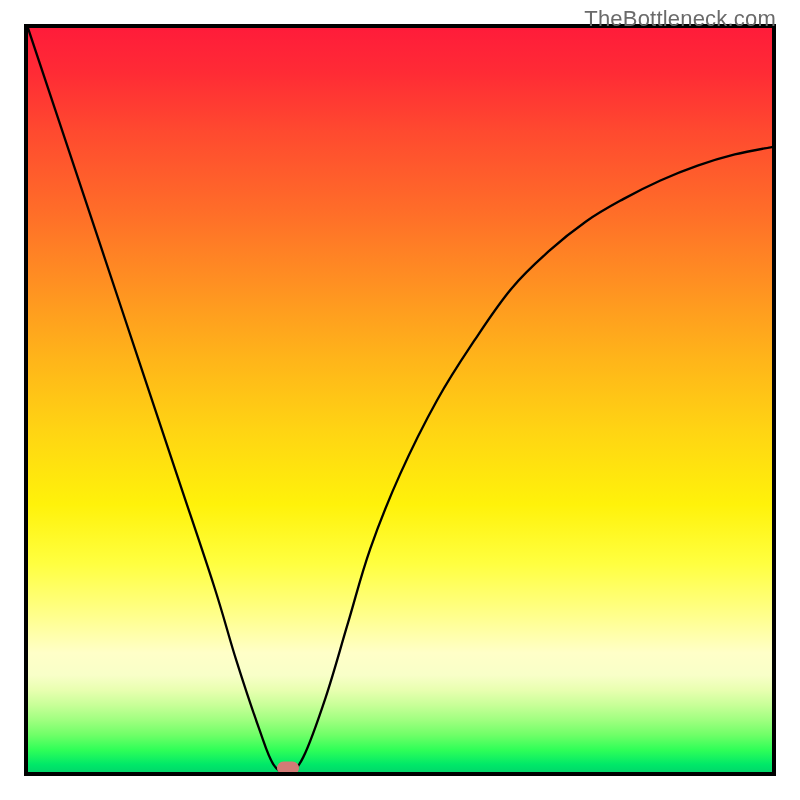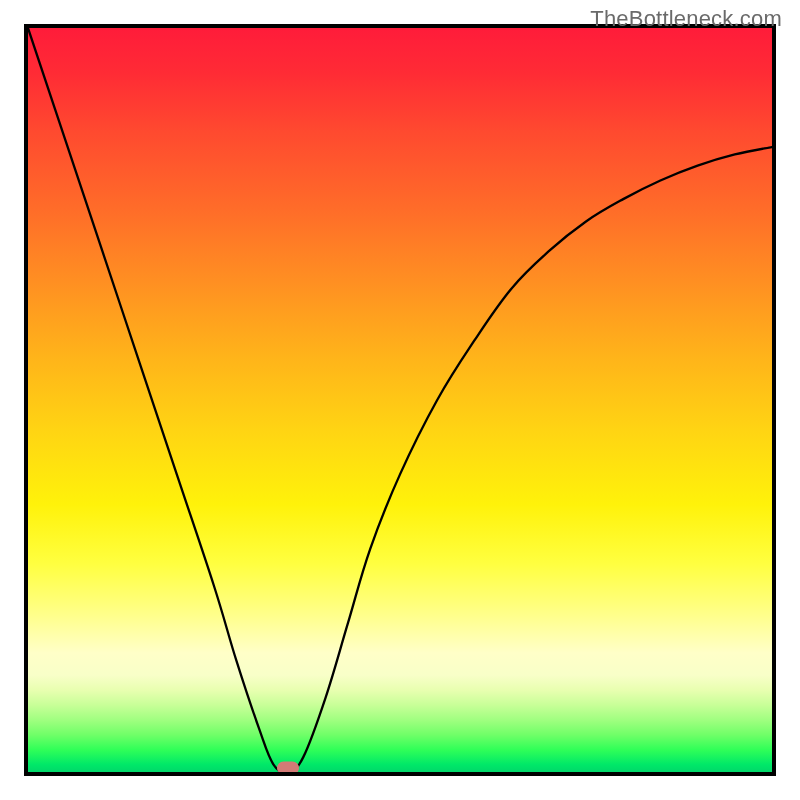--- a/index.html
+++ b/index.html
@@ -12,21 +12,21 @@
     font-family: Arial, Helvetica, sans-serif;
   }
   .container {
     position: relative;
     width: 800px;
     height: 800px;
   }
   .watermark {
     position: absolute;
     top: 6px;
-    right: 18px;
+    right: 24px;
     color: #6a6a6a;
     font-size: 22px;
     font-weight: 400;
     letter-spacing: 0.2px;
     z-index: 10;
   }
   .frame {
     position: absolute;
     left: 24px;
     top: 24px;

